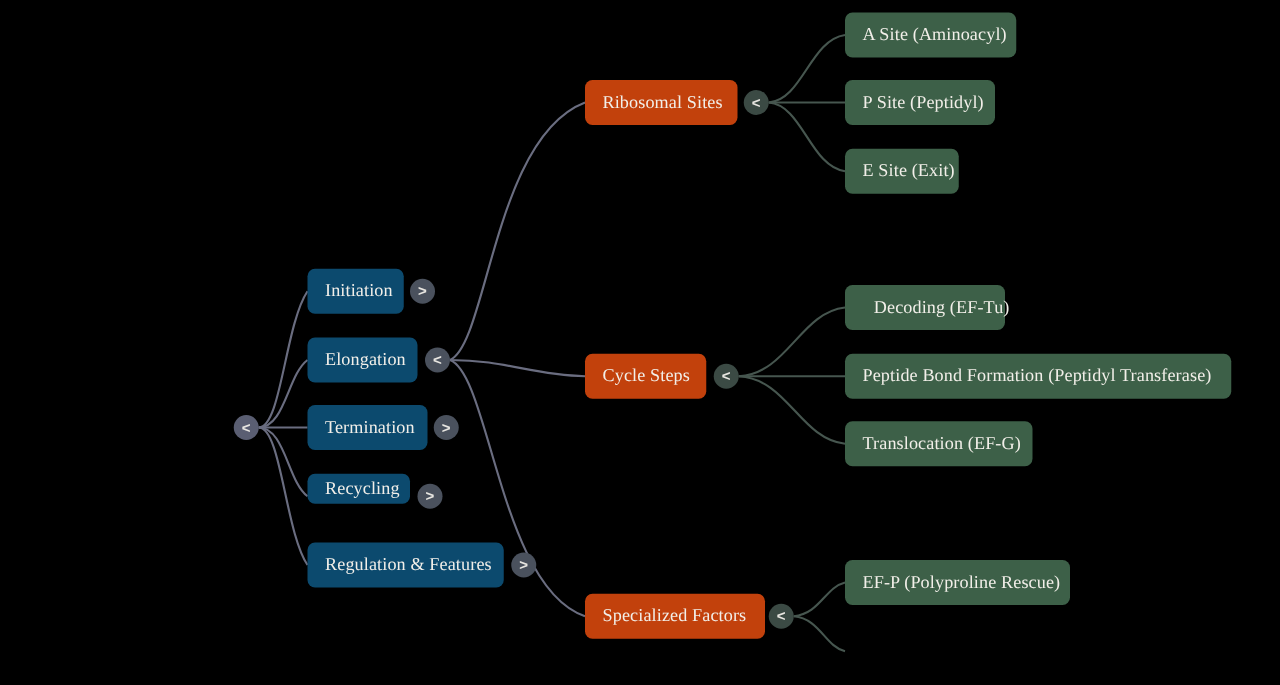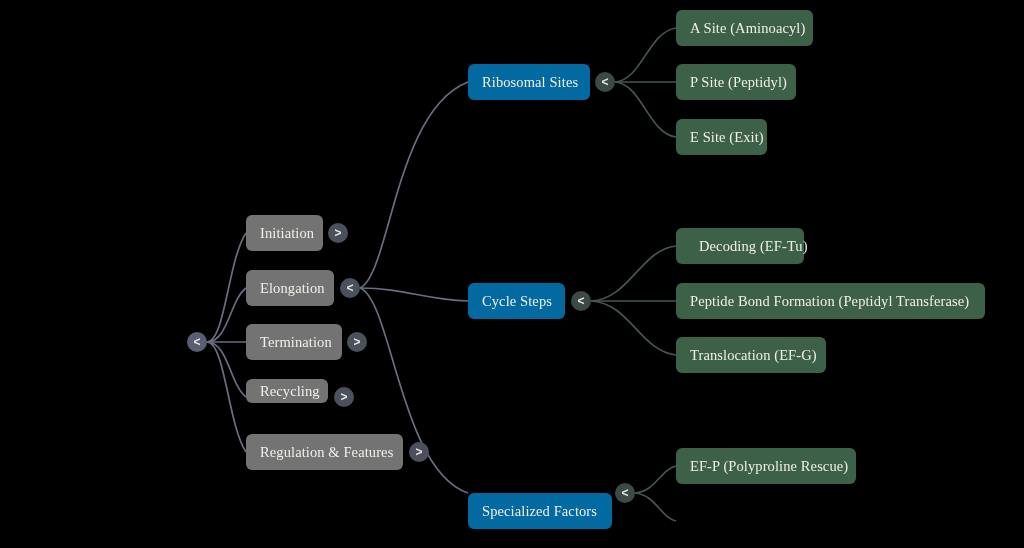--- a/index.html
+++ b/index.html
@@ -36,22 +36,22 @@
     border-radius: 6px;
     color: #f2efe9;
     font-size: 14.5px;
     line-height: 1.15;
     letter-spacing: 0.1px;
     white-space: nowrap;
     padding: 0 14px;
     cursor: default;
   }
   .node.root    { background: #4c4f63; }
-  .node.lvl2    { background: #737373; text-align: right; }
-  .node.lvl3    { background: #0369a1; }
+  .node.lvl2    { background: #0c4a6e; text-align: right; }
+  .node.lvl3    { background: #c2410c; }
   .node.lvl4    { background: #3d6048; }
   .toggle {
     position: absolute;
     width: 20px;
     height: 20px;
     border-radius: 50%;
     display: flex;
     align-items: center;
     justify-content: center;
     font-family: "Liberation Sans", sans-serif;
@@ -140,21 +140,21 @@
     <span>&lt;</span>
   </div>
 
   <div class="node lvl3" style="left:468px; top:283px; width:97px; height:36px;">
     <span>Cycle Steps</span>
   </div>
   <div class="toggle green" style="left:571px; top:291px;">
     <span>&lt;</span>
   </div>
 
-  <div class="node lvl3" style="left:468px; top:475px; width:144px; height:36px;margin-top:18px;">
+  <div class="node lvl3" style="left:468px; top:475px; width:144px; height:36px;">
     <span>Specialized Factors</span>
   </div>
   <div class="toggle green" style="left:615px; top:483px;">
     <span>&lt;</span>
   </div>
 
   <div class="node lvl4" style="left:676px; top:64px; width:120px; height:36px;">
     <span>P Site (Peptidyl)</span>
   </div>
   <div class="node lvl4" style="left:676px; top:10px; width:137px; height:36px;">

